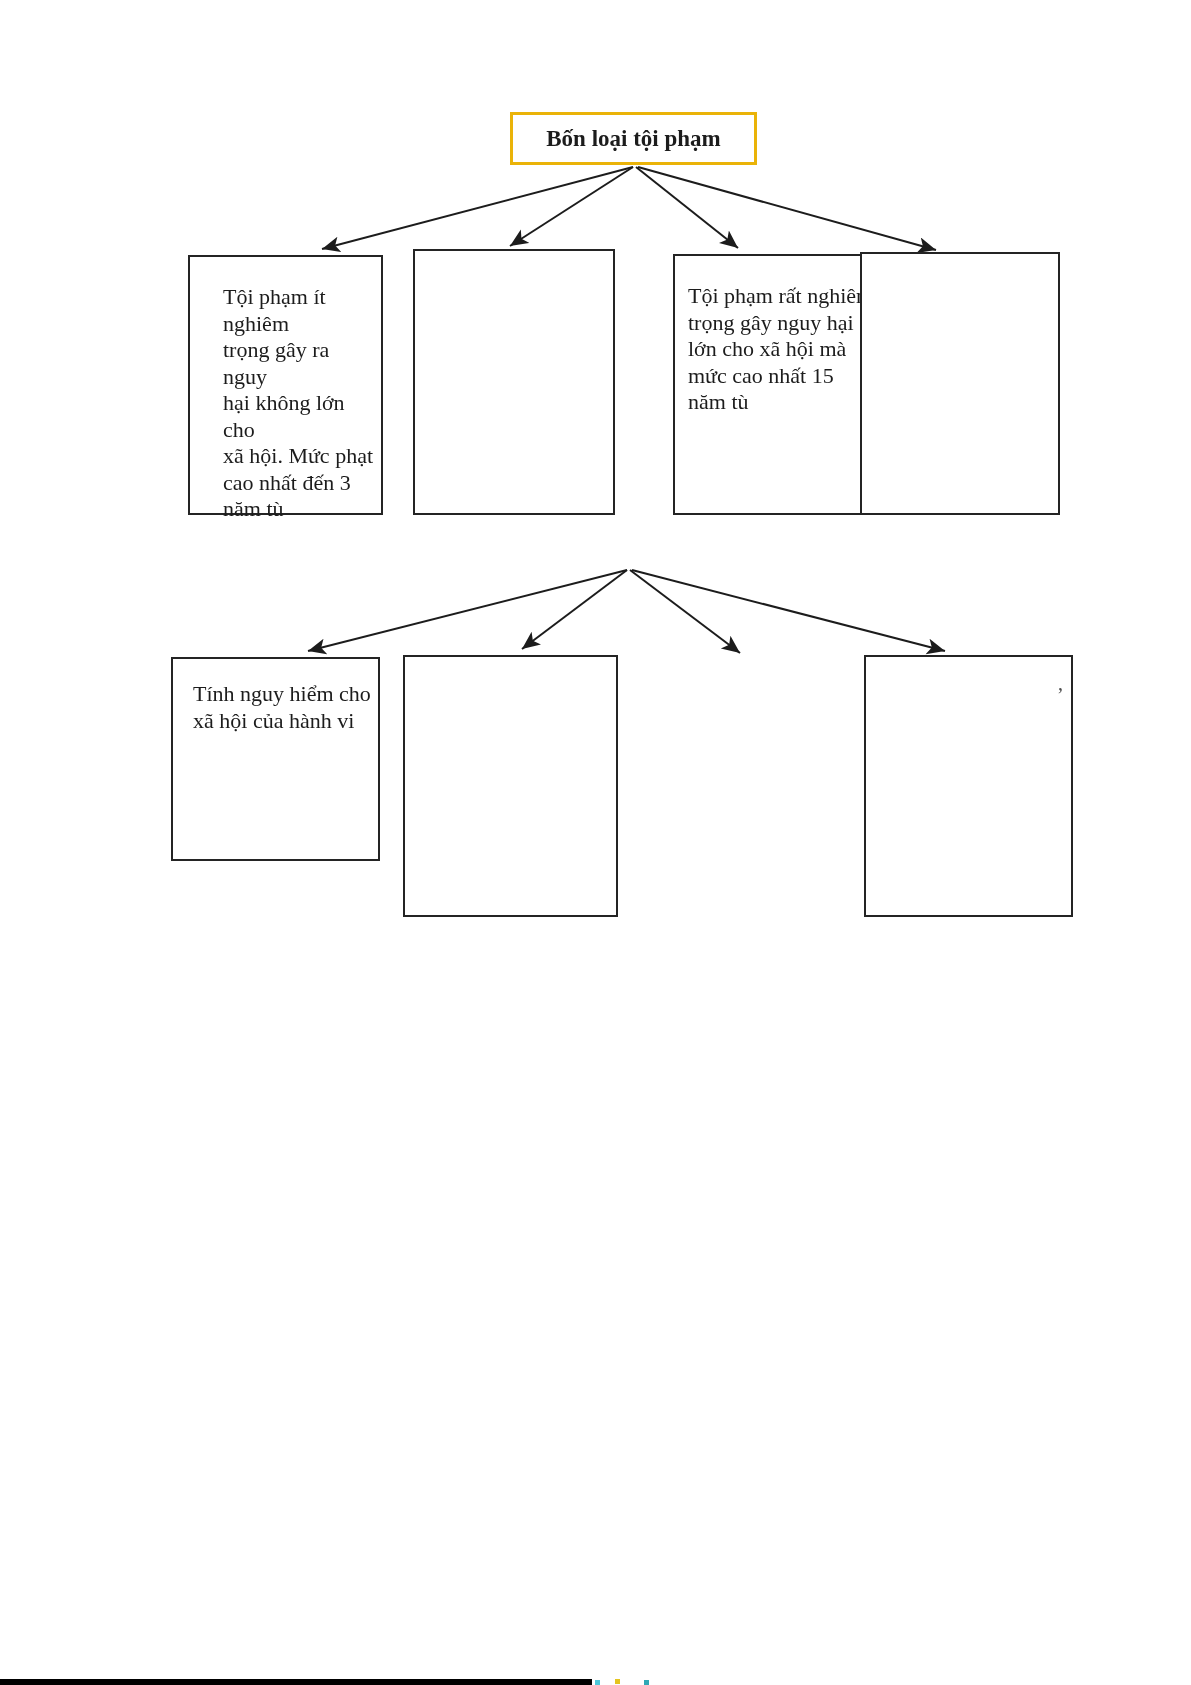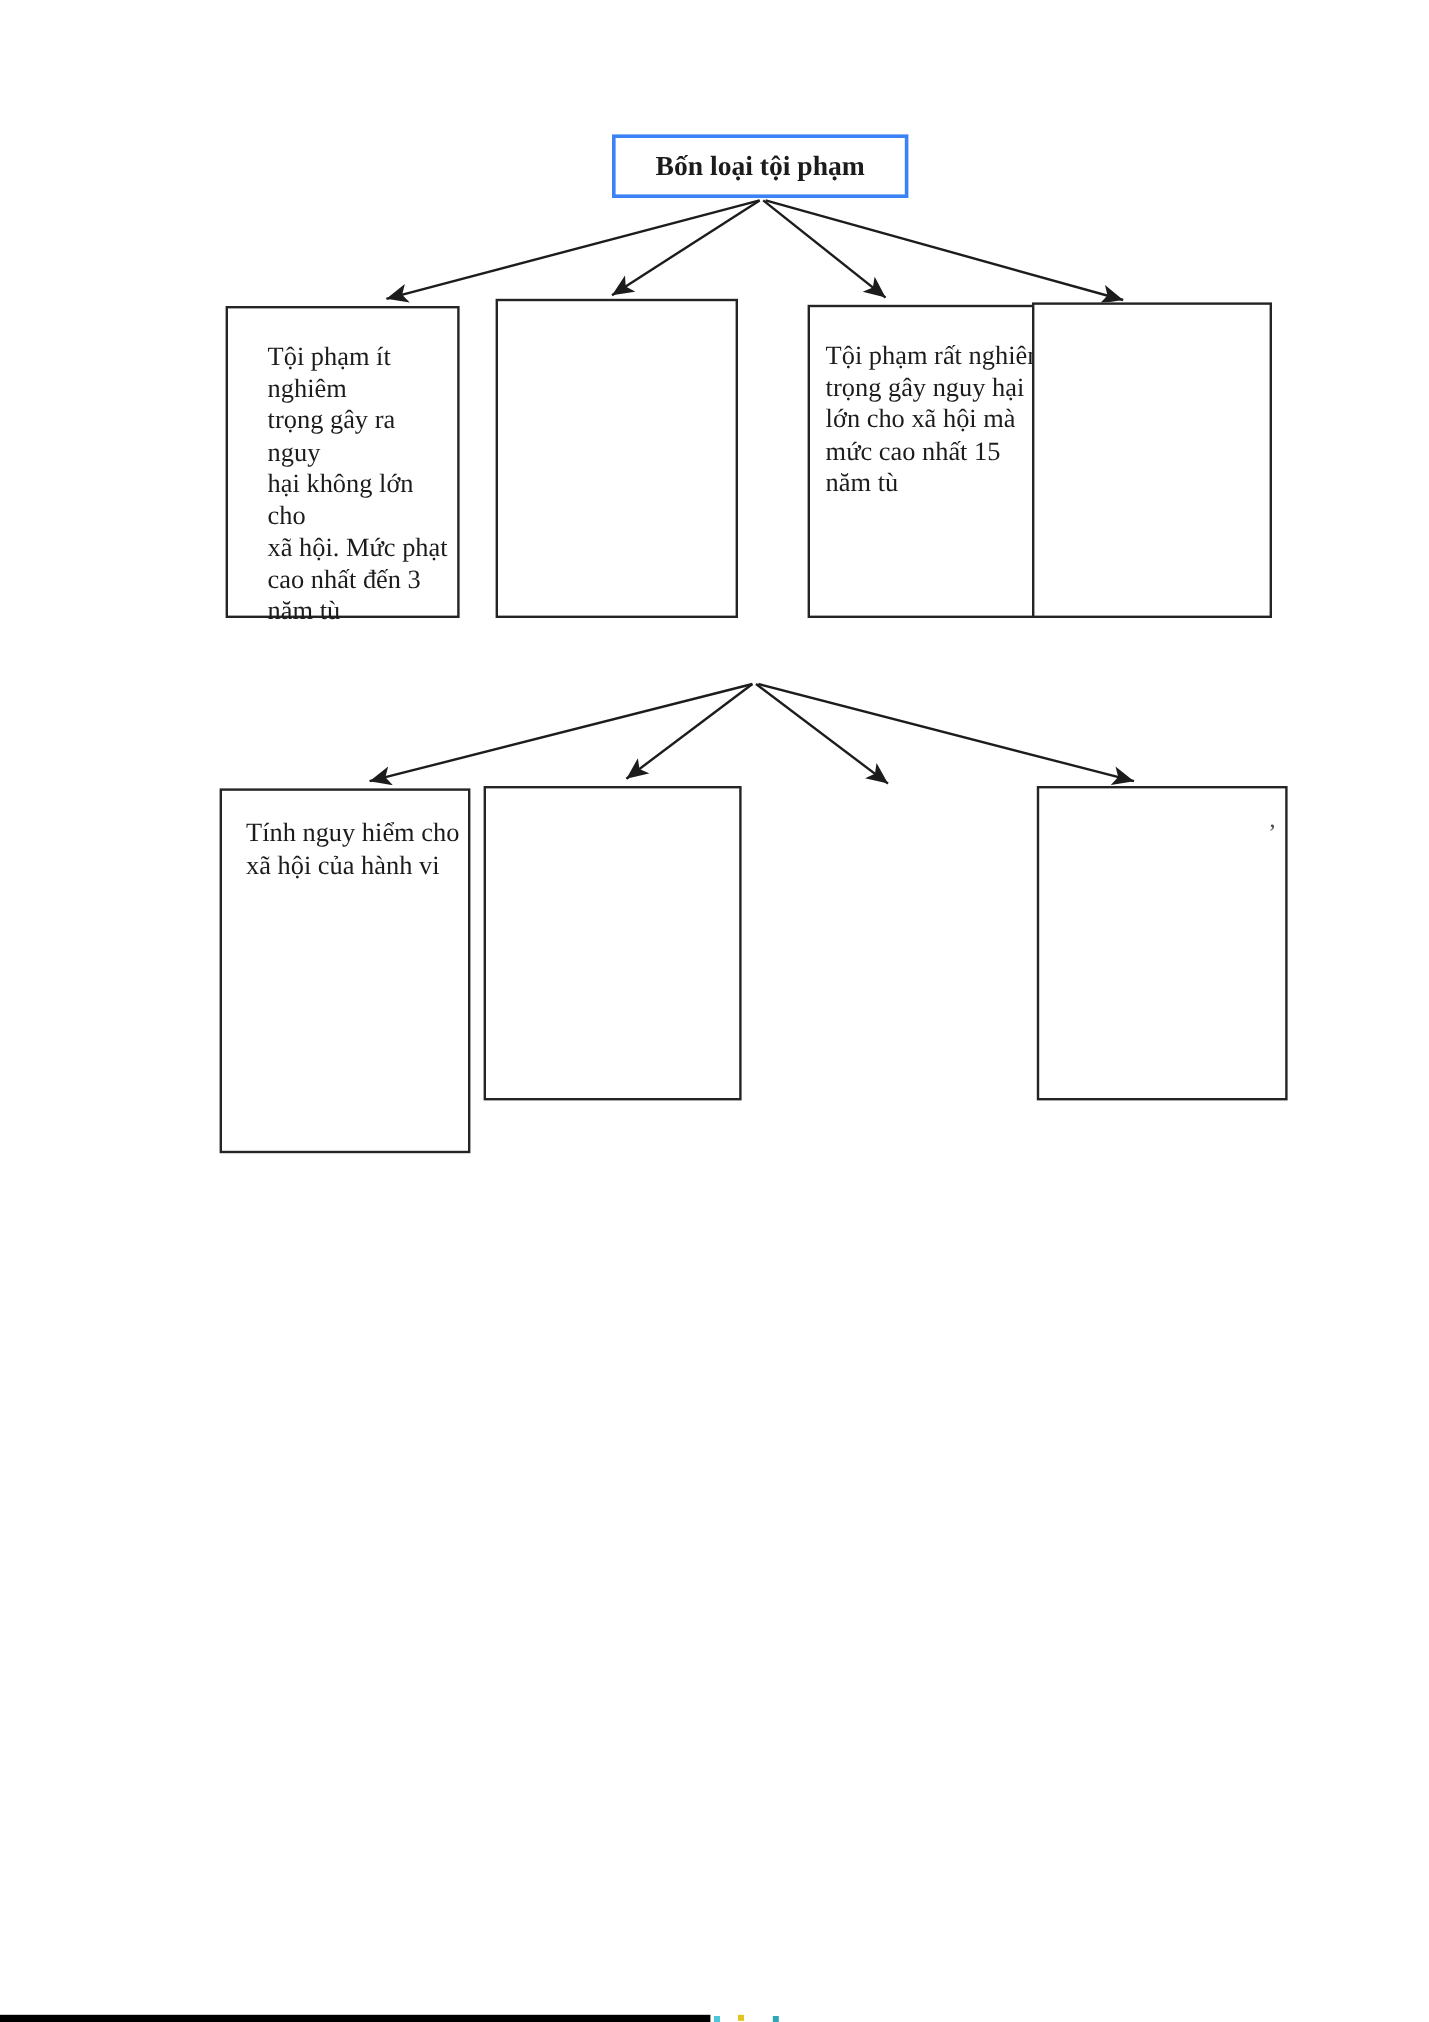--- a/index.html
+++ b/index.html
@@ -19,42 +19,42 @@
   .arrows {
     position: absolute;
     left: 0; top: 0;
     width: 1191px; height: 1685px;
     z-index: 1;
   }
   .tbox {
     position: absolute;
     z-index: 2;
     background: #ffffff;
-    border: 3px solid #3b82f6;
+    border: 3px solid #eab308;
     display: flex;
     align-items: center;
     justify-content: center;
     text-align: center;
     font-weight: bold;
     box-sizing: border-box;
   }
   .t1 { left: 510px; top: 112px; width: 247px; height: 53px; font-size: 23px; }
   .t2 { left: 452px; top: 517px; width: 360px; height: 51px; font-size: 22px; }
   .box {
     position: absolute;
     z-index: 2;
     background: #ffffff;
     border: 2px solid #242424;
     box-sizing: border-box;
   }
   .b1 { left: 188px; top: 255px; width: 195px; height: 260px; }
   .b2 { left: 413px; top: 249px; width: 202px; height: 266px; }
   .b3 { left: 673px; top: 254px; width: 212px; height: 261px; }
   .b4 { left: 860px; top: 252px; width: 200px; height: 263px; }
-  .c1 { left: 171px; top: 657px; width: 209px; height: 304px; margin-left: 12px; }
+  .c1 { left: 171px; top: 657px; width: 209px; height: 204px; }
   .c2 { left: 403px; top: 655px; width: 215px; height: 262px; }
   .c3 { left: 640px; top: 657px; width: 205px; height: 260px; }
   .c4 { left: 864px; top: 655px; width: 209px; height: 262px; }
   .btext {
     font-size: 22px;
     line-height: 26.5px;
     white-space: pre-line;
   }
   .b1 .btext { padding: 27px 8px 0 18px; margin-left: 15px; }
   .b3 .btext { padding: 27px 4px 0 13px; }

